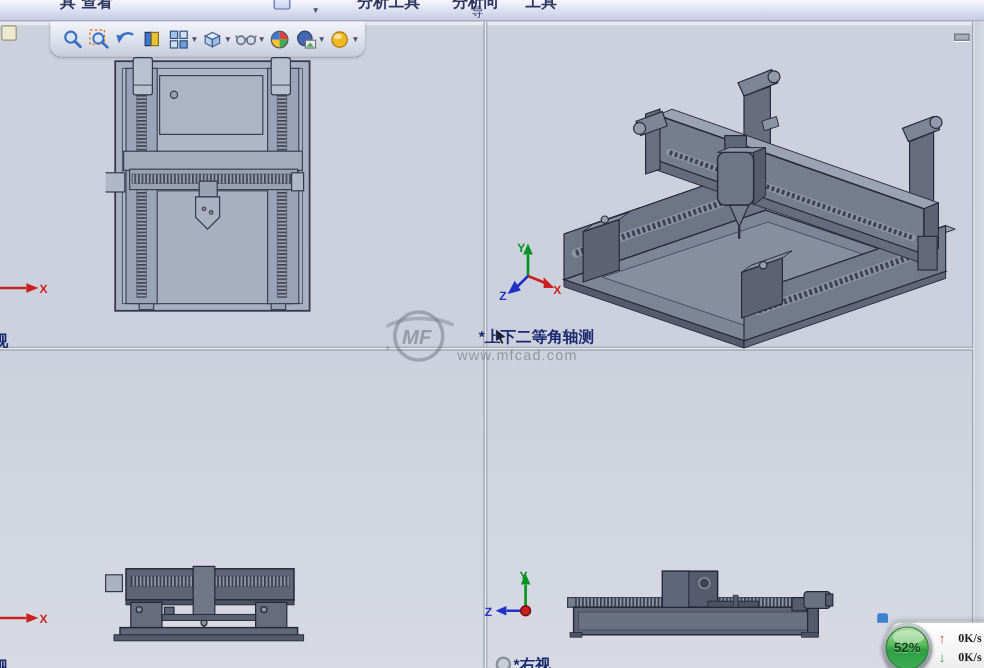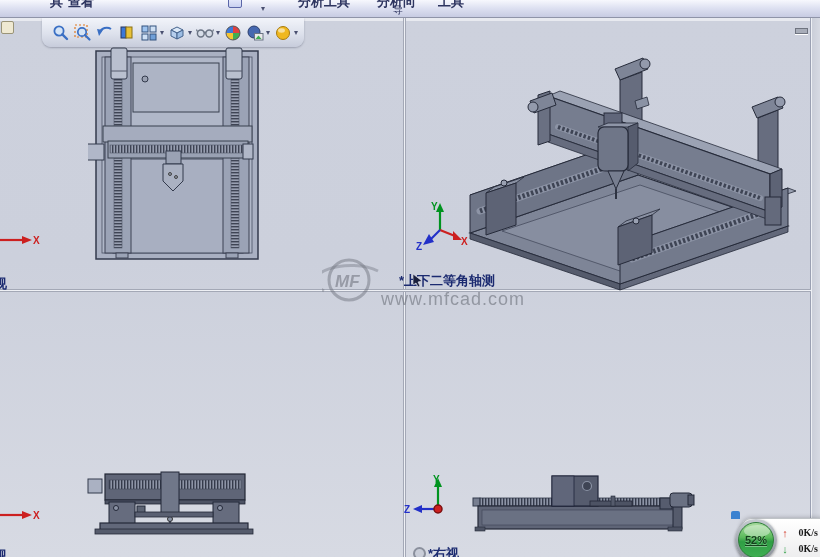--- a/index.html
+++ b/index.html
@@ -42,39 +42,39 @@
   #hsplit{position:absolute;left:0;top:271px;width:811px;height:3px;
           background:linear-gradient(180deg,#7e8496,#eef0f5,#7e8496);}
   .vpsvg{position:absolute;}
   
   .vlabel{position:absolute;font-size:13px;font-weight:bold;color:#1b2a70;white-space:nowrap;}
   #br-view-icon{position:absolute;left:413px;top:529px;width:9px;height:9px;border:2px solid #8a8f9c;
                 border-radius:50%;background:#c9cdd8;}
   
   .wm{position:absolute;color:rgba(107,111,122,.6);}
   #wm-site{left:378px;top:232px;font-size:37px;font-weight:bold;letter-spacing:6px;}
-  #wm-url{left:381px;top:271px;font-size:18px;letter-spacing:1px;}
+  #wm-url{left:381px;top:271px;font-size:12px;letter-spacing:1px;}
   
   #cursor{position:absolute;left:413px;top:256px;}
   
   #netcard{position:absolute;left:741px;top:500px;width:81px;height:40px;
            background:linear-gradient(180deg,#ffffff,#ededee);
            border:1px solid #bfc3c7;border-right:none;border-radius:10px 0 0 0;
            box-shadow:0 0 5px rgba(0,0,0,.28);}
   #bluetab{position:absolute;left:731px;top:493px;width:9px;height:8px;background:#3b82d0;border-radius:2px 2px 0 0;}
   #gauge{position:absolute;left:735px;top:501px;width:42px;height:42px;border-radius:50%;
          background:linear-gradient(180deg,#c6cbd1,#878d95);
          box-shadow:0 1px 3px rgba(0,0,0,.4);display:flex;align-items:center;justify-content:center;}
   #gauge-inner{width:36px;height:36px;border-radius:50%;position:relative;overflow:hidden;
          background:linear-gradient(180deg,#a9dc9f 0%,#5cbb5c 42%,#2f9e44 55%,#3fae52 100%);
          border:1px solid #2e7d3a;display:flex;align-items:center;justify-content:center;box-sizing:border-box;}
   #gauge-inner::before{content:"";position:absolute;left:5px;top:2px;width:26px;height:12px;border-radius:50%;
          background:rgba(255,255,255,.38);}
   #gauge-val{position:relative;font-size:11px;font-weight:bold;color:#14421c;
-             text-shadow:0 1px 0 rgba(255,255,255,.35);text-decoration:underline;}
+             text-shadow:0 1px 0 rgba(255,255,255,.35);}
   #netrows{position:absolute;left:780px;top:508px;display:flex;flex-direction:column;gap:3px;}
   .nrow{display:flex;align-items:center;height:13px;font-size:10px;font-weight:bold;color:#1a1a1a;}
   .arr{width:10px;text-align:center;font-size:11px;}
   .arr.up{color:#d03a2a;} .arr.down{color:#2f9e44;}
   .spd{width:28px;text-align:right;font-family:Liberation Serif, serif;}
   .axis-label{font-weight:bold;font-size:10px;font-family:"Liberation Sans",sans-serif;}
 </style>
 </head>
 <body>
 

